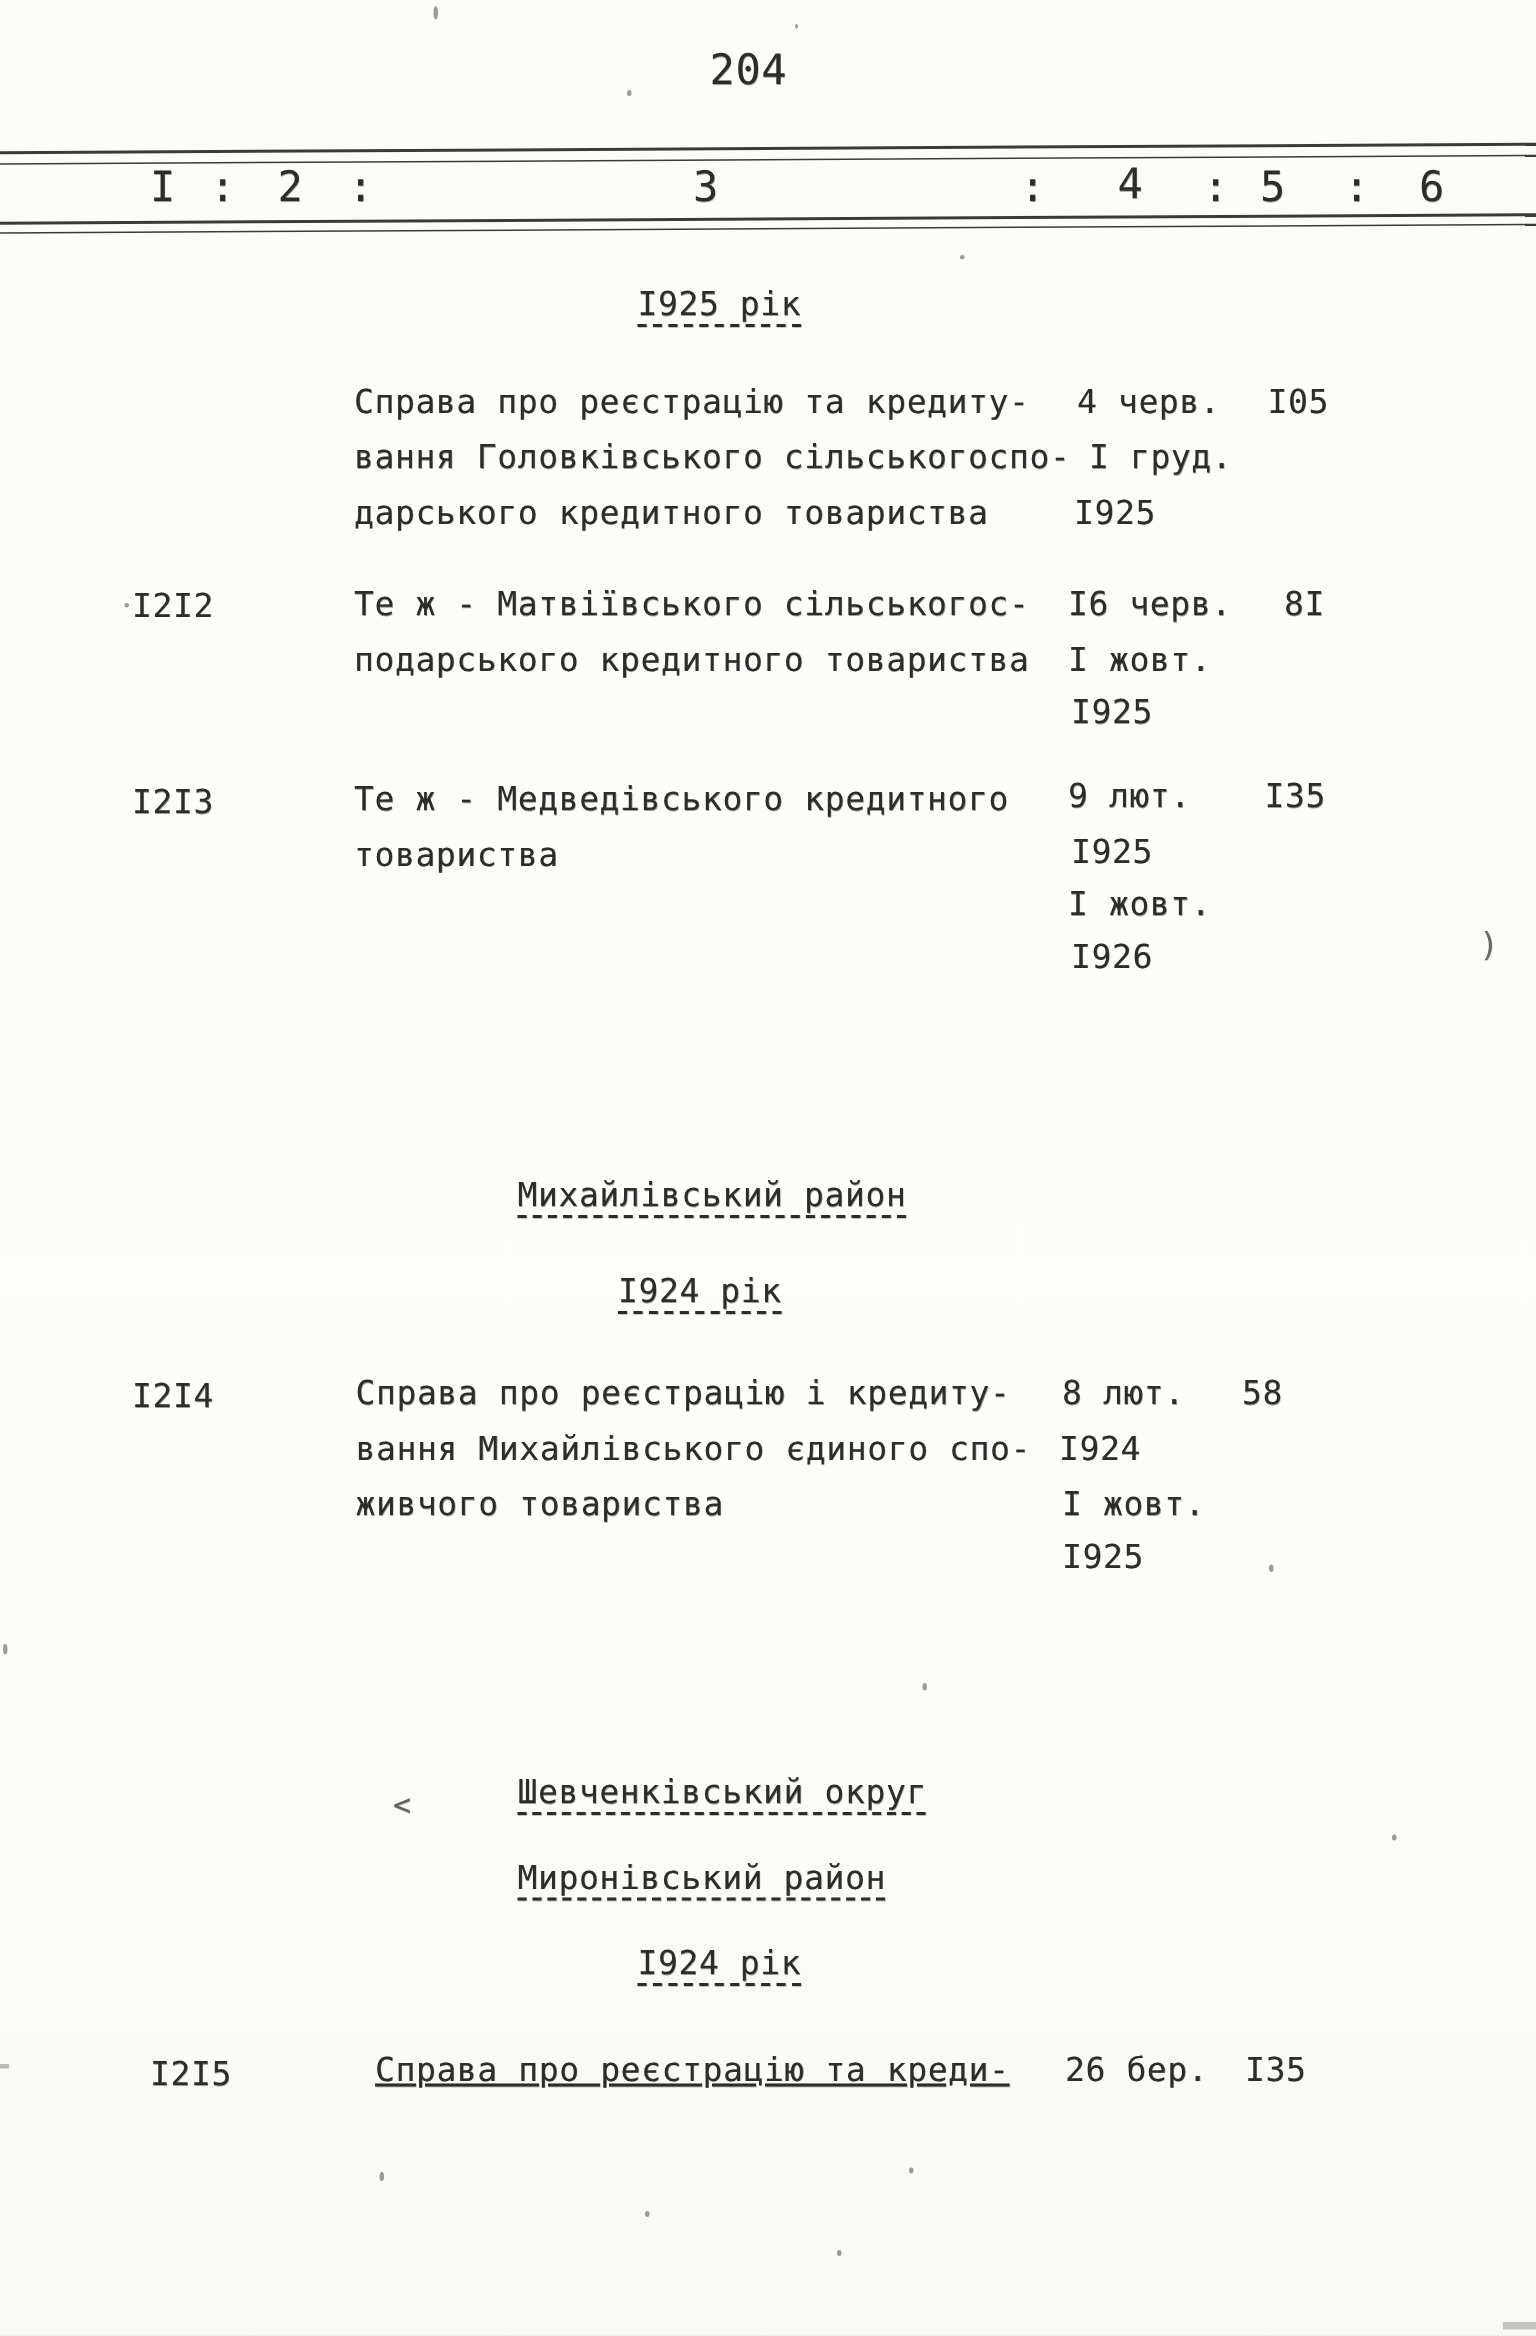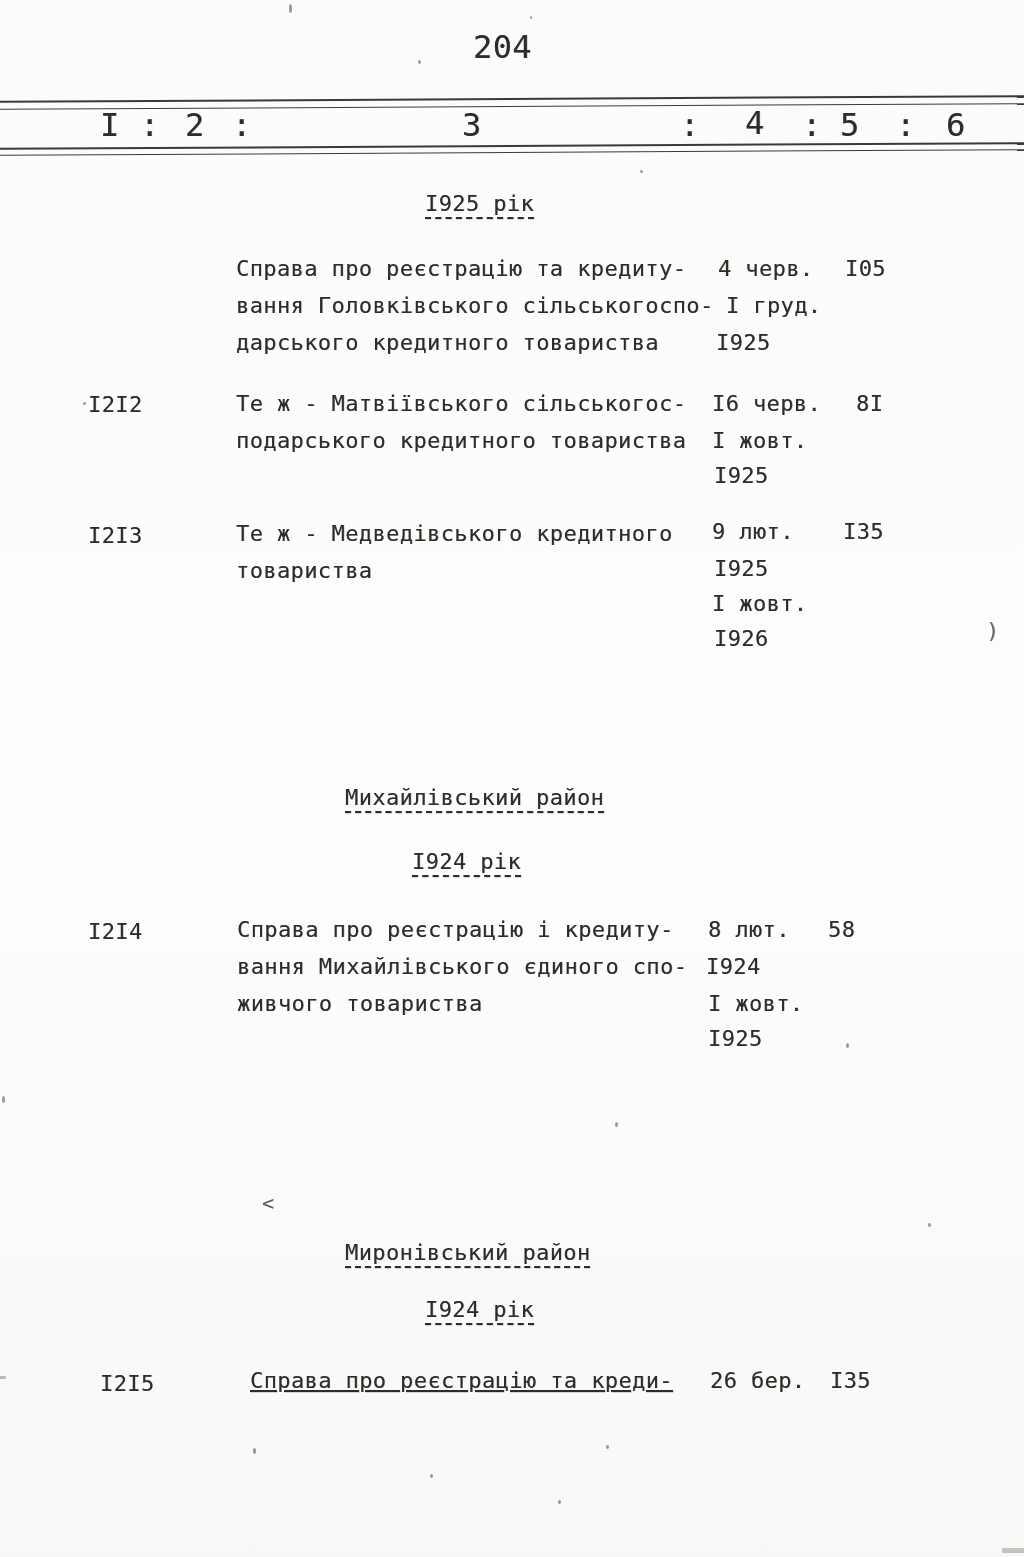--- a/index.html
+++ b/index.html
@@ -17,21 +17,21 @@
   }
   .t {
     position: absolute;
     white-space: pre;
     font-size: 22px;
     line-height: 26px;
     letter-spacing: 0.4px;
     color: #2e2c2a;
     text-shadow: 0.4px 0.4px 0.4px rgba(46,44,42,0.45);
   }
-  .hdr { font-size: 32px; }
+  .hdr { font-size: 28px; }
   .heading {
     font-size: 22px;
     text-decoration: underline;
     text-decoration-style: dashed;
     text-decoration-thickness: 2px;
     text-underline-offset: 6px;
   }
   .rule {
     position: absolute;
     left: -6px; right: -6px;
@@ -108,20 +108,21 @@
   <div class="t" style="left:237px; top:917px;">Справа про реєстрацію і кредиту-</div>
   <div class="t" style="left:237px; top:954px;">вання Михайлівського єдиного спо-</div>
   <div class="t" style="left:237px; top:991px;">живчого товариства</div>
   <div class="t" style="left:708px; top:917px;">8 лют.</div>
   <div class="t" style="left:706px; top:954px;">I924</div>
   <div class="t" style="left:708px; top:991px;">I жовт.</div>
   <div class="t" style="left:708px; top:1026px;">I925</div>
   <div class="t" style="left:828px; top:917px;">58</div>
 
   <div class="t" style="left:262px; top:1190px; font-size:20px; opacity:0.75;">&lt;</div>
+  <div class="t heading" style="left:345px; top:1183px;">Шевченківський округ</div>
   <div class="t heading" style="left:345px; top:1240px;">Миронівський район</div>
   <div class="t heading" style="left:425px; top:1297px;">I924 рік</div>
 
   <div class="t" style="left:100px; top:1371px;">I2I5</div>
   <div class="t" style="left:250px; top:1368px;text-decoration:underline;">Справа про реєстрацію та креди-</div>
   <div class="t" style="left:710px; top:1368px;">26 бер.</div>
   <div class="t" style="left:830px; top:1368px;">I35</div>
 
   <div class="speck" style="left:289px; top:4px;   width:3px; height:9px;"></div>
   <div class="speck" style="left:418px; top:60px;  width:3px; height:4px;"></div>

